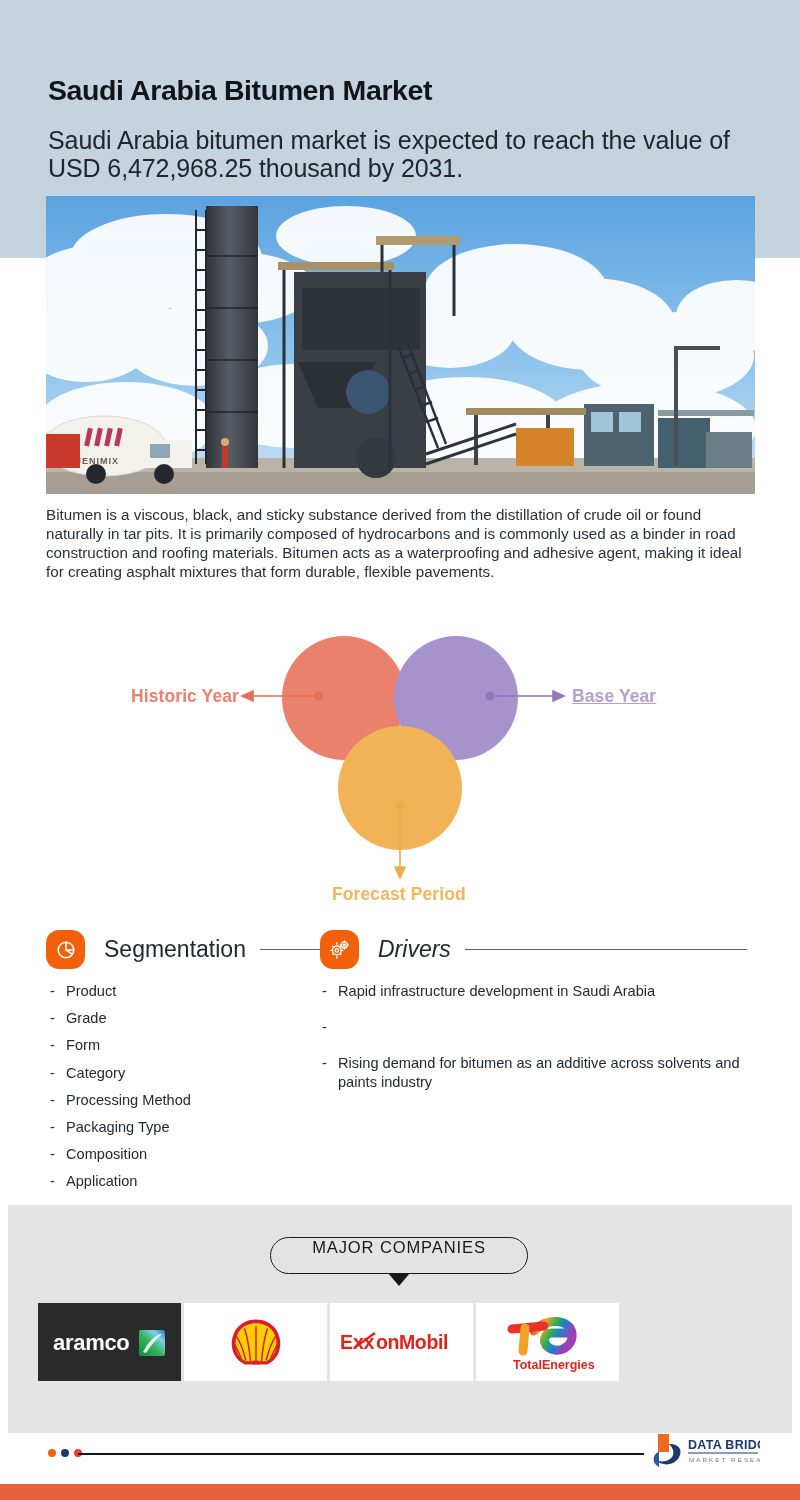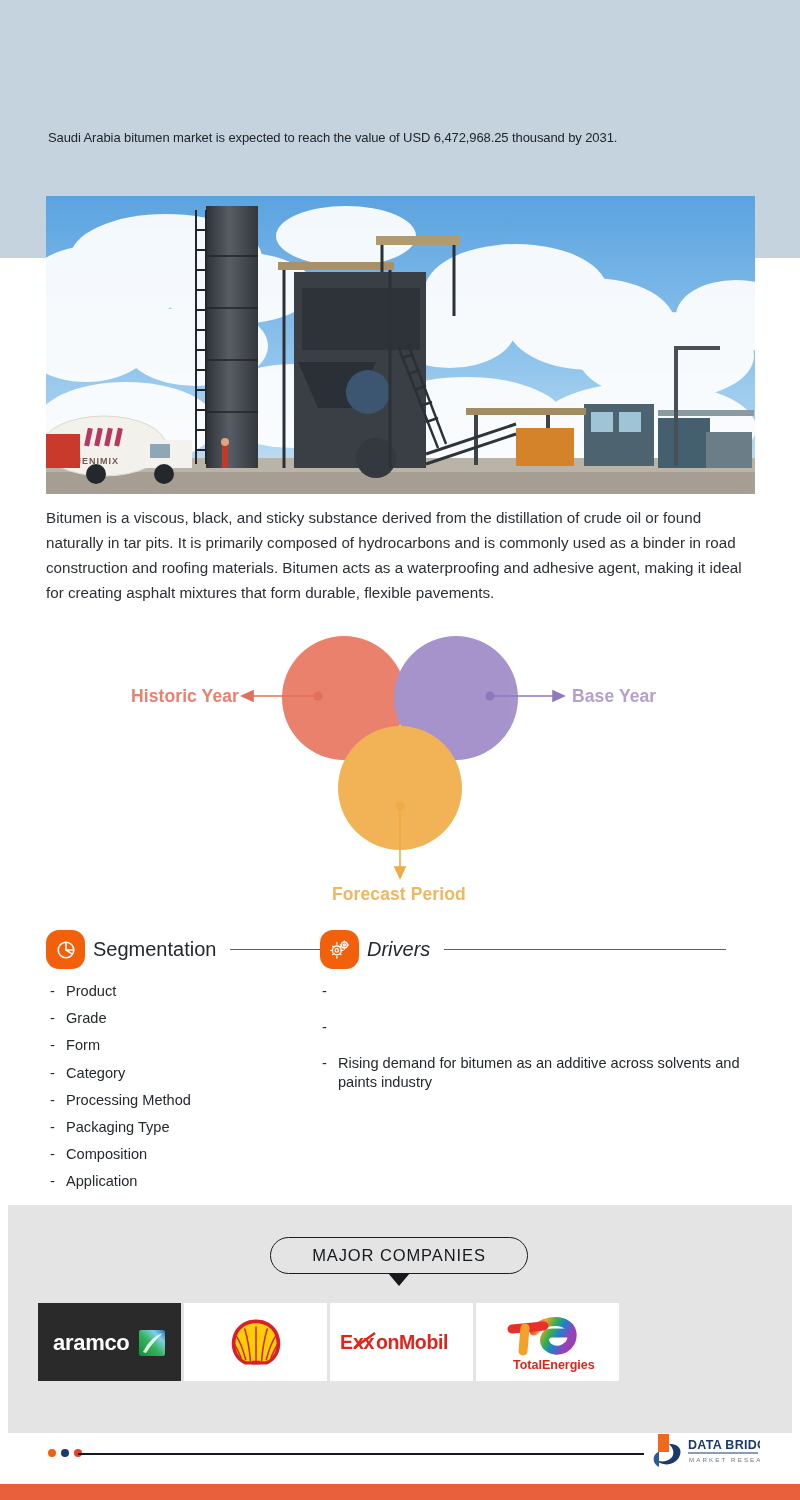--- a/index.html
+++ b/index.html
@@ -16,66 +16,66 @@
     position: absolute; left: 0; top: 0; width: 800px; height: 258px;
     background: #c4d3dd;
   }
   .title {
     position: absolute; left: 48px; top: 74px;
     font-size: 28.5px; font-weight: bold; color: #111418;
     letter-spacing: -0.4px;
   }
   .subtitle {
     position: absolute; left: 48px; top: 126px; width: 700px;
-    font-size: 13px; color: #20262c; line-height: 23px;
+    font-size: 25px; color: #20262c; line-height: 28px;
     letter-spacing: -0.1px;
   }
 
   
   .photo {
     position: absolute; left: 46px; top: 196px; width: 709px; height: 298px;
     overflow: hidden; background: #79b7e4;
   }
   .photo svg { display: block; width: 100%; height: 100%; }
 
   
   .desc {
     position: absolute; left: 46px; top: 505px; width: 706px;
-    font-size: 15.2px; line-height: 25px; color: #2b3036;
+    font-size: 15.2px; line-height: 19px; color: #2b3036;
   }
 
   
   .venn { position: absolute; left: 0; top: 618px; width: 800px; height: 300px; }
   .venn svg { display: block; }
   .venn-label {
     position: absolute; font-size: 17.5px; font-weight: bold;
     letter-spacing: 0.1px;
   }
   #lbl-historic { left: 131px; top: 686px; color: #e8816e; }
-  #lbl-base     { left: 572px; top: 686px; color: #b3a0cd; }
+  #lbl-base     { left: 572px; top: 686px; color: #b3a0cd; text-decoration: underline; }
   #lbl-forecast { left: 332px; top: 884px; color: #f0b75e; }
   .circ-text {
     position: absolute; color: #ffffff; font-weight: bold; font-size: 15px;
     letter-spacing: 0.2px;
   }
   #ct-2022 { left: 324px; top: 688px; }
   #ct-2023 { left: 440px; top: 688px; }
   #ct-2024 { left: 357px; top: 779px; }
 
   
   .sec-head { position: absolute; display: flex; align-items: center; }
   #seg-head { left: 46px; top: 930px; }
   #drv-head { left: 320px; top: 930px; font-style: italic; }
   .badge {
     width: 39px; height: 39px; border-radius: 13px;
     background: #f2600c; display: flex; align-items: center;
     justify-content: center; flex: 0 0 auto;
   }
   .sec-title {
-    font-size: 20px; color: #23282e; margin-left: 8px; white-space: nowrap;
+    font-size: 23px; color: #23282e; margin-left: 19px; white-space: nowrap;
   }
   .rule { height: 1px; background: #5d6166; margin-left: 14px; }
   #seg-rule { width: 97px; }
   #drv-rule { width: 282px; }
 
   .list { position: absolute; }
   #seg-list { left: 50px; top: 982px; width: 250px; }
   #drv-list { left: 322px; top: 982px; width: 430px; }
   .li { display: flex; font-size: 14.6px; color: #24292e; line-height: 19px; }
   #seg-list .li { margin-bottom: 8.2px; }
@@ -83,21 +83,21 @@
   .dash { width: 16px; flex: 0 0 16px; color: #24292e; }
 
   
   .comp-band {
     position: absolute; left: 8px; top: 1205px; width: 784px; height: 228px;
     background: #e4e4e4;
   }
   .pill {
     position: absolute; left: 270px; top: 1237px; width: 258px; height: 37px;
     border: 1.6px solid #1b1b1b; border-radius: 19px; background: #e4e4e4;
-    display: flex; align-items: center; justify-content: center;
+    display: flex; justify-content: center;
   }
   .pill span { font-size: 16.5px; color: #15181c; letter-spacing: 0.9px; }
   .pill-arrow {
     position: absolute; left: 388px; top: 1273px;
     width: 0; height: 0; border-left: 11px solid transparent;
     border-right: 11px solid transparent; border-top: 13px solid #15181c;
   }
   .logos { position: absolute; left: 38px; top: 1303px; display: flex; gap: 3px; }
   .logo-card {
     width: 143px; height: 78px; background: #ffffff;
@@ -119,20 +119,21 @@
     position: absolute; left: 0; top: 1484px; width: 800px; height: 16px;
     background: #e8603c;
   }
 </style>
 </head>
 <body>
 
 <div class="page">
 
   <div class="header-bg"></div>
+  <div class="title">Saudi Arabia Bitumen Market</div>
   <div class="subtitle">Saudi Arabia bitumen market is expected to reach the value of USD 6,472,968.25 thousand by 2031.</div>
 
   <div class="photo">
     <svg viewBox="0 0 709 298" preserveAspectRatio="none">
       <defs>
         <linearGradient id="sky" x1="0" y1="0" x2="0" y2="1">
           <stop offset="0%" stop-color="#5ba3e0"></stop>
           <stop offset="55%" stop-color="#8fc4ec"></stop>
           <stop offset="100%" stop-color="#c9e2f4"></stop>
         </linearGradient>
@@ -347,20 +348,21 @@
         <circle cx="18.5" cy="7.8" r="1.2"></circle>
         <path d="M18.5 3.2 L18.5 4.4 M18.5 11.2 L18.5 12.4 M13.9 7.8 L15.1 7.8 M21.9 7.8 L23.1 7.8" stroke-linecap="round"></path>
       </svg>
     </div>
     <div class="sec-title">Drivers</div>
     <div class="rule" id="drv-rule"></div>
   </div>
   <div class="list" id="drv-list">
     <div class="li">
         <span class="dash">-</span>
+        <span>Rapid infrastructure development in Saudi Arabia</span>
       </div>
     <div class="li">
         <span class="dash">-</span>
       </div>
     <div class="li">
         <span class="dash">-</span>
         <span>Rising demand for bitumen as an additive across solvents and paints industry</span>
       </div>
   </div>
 

